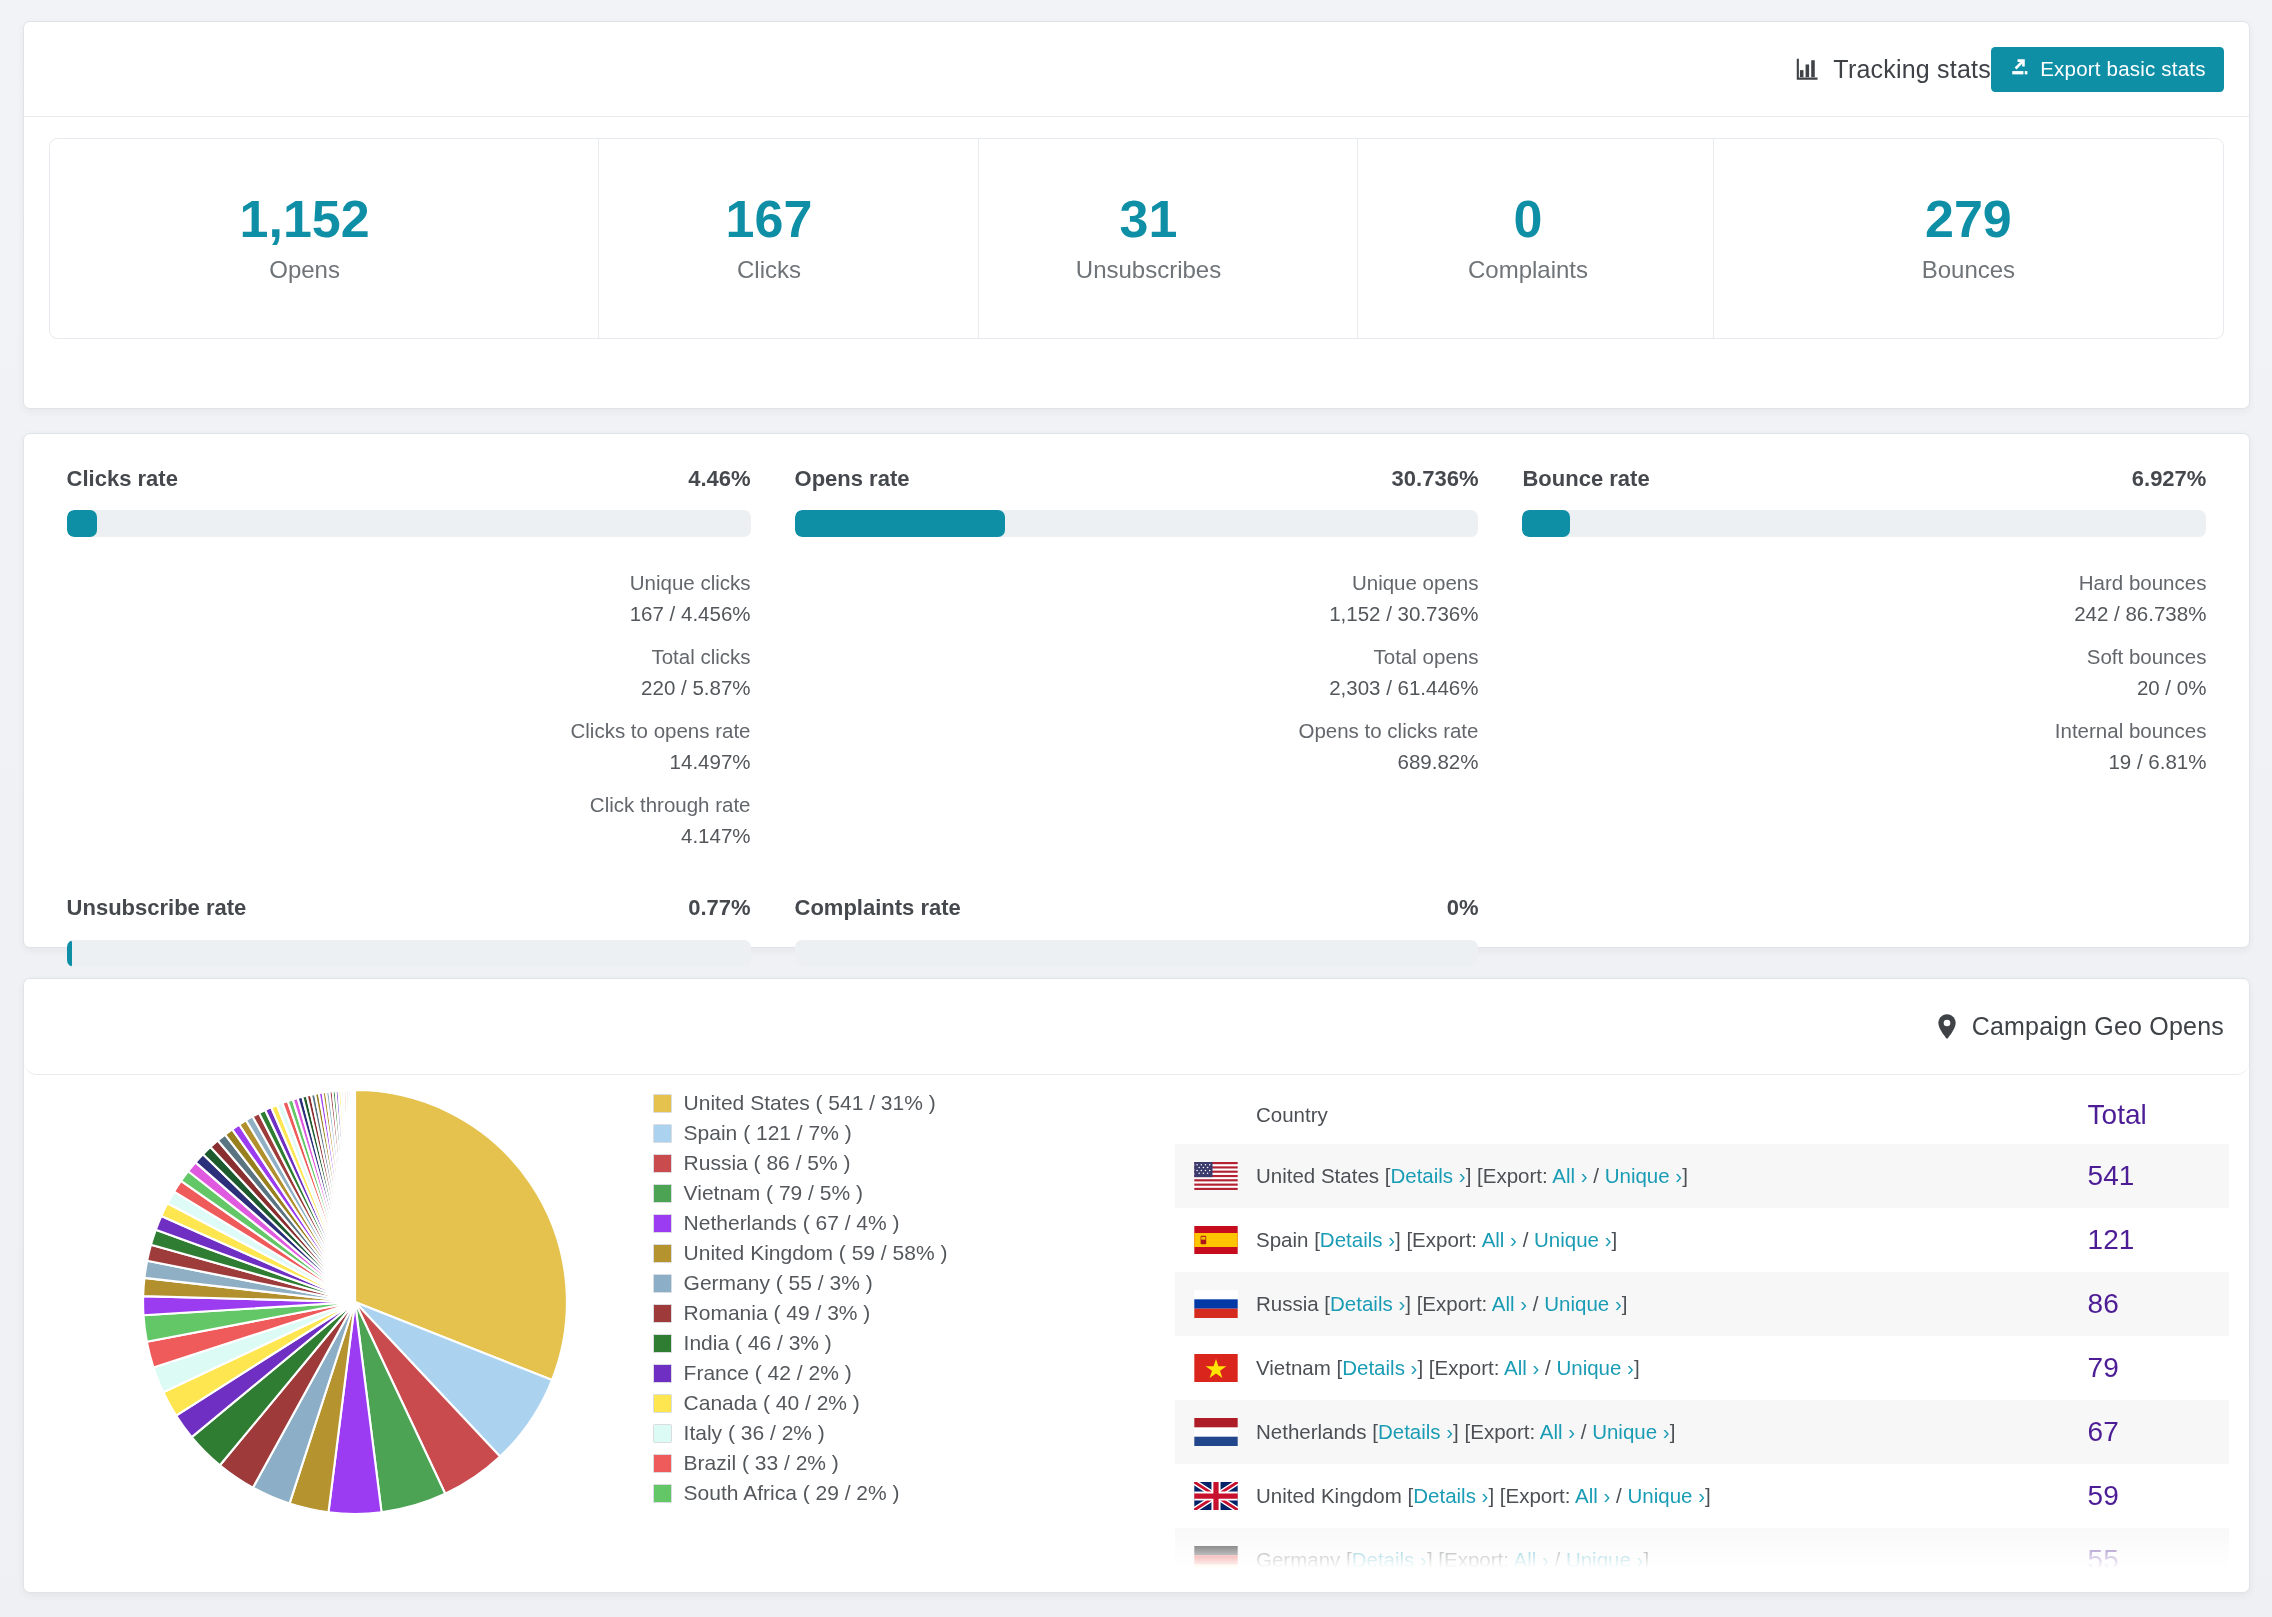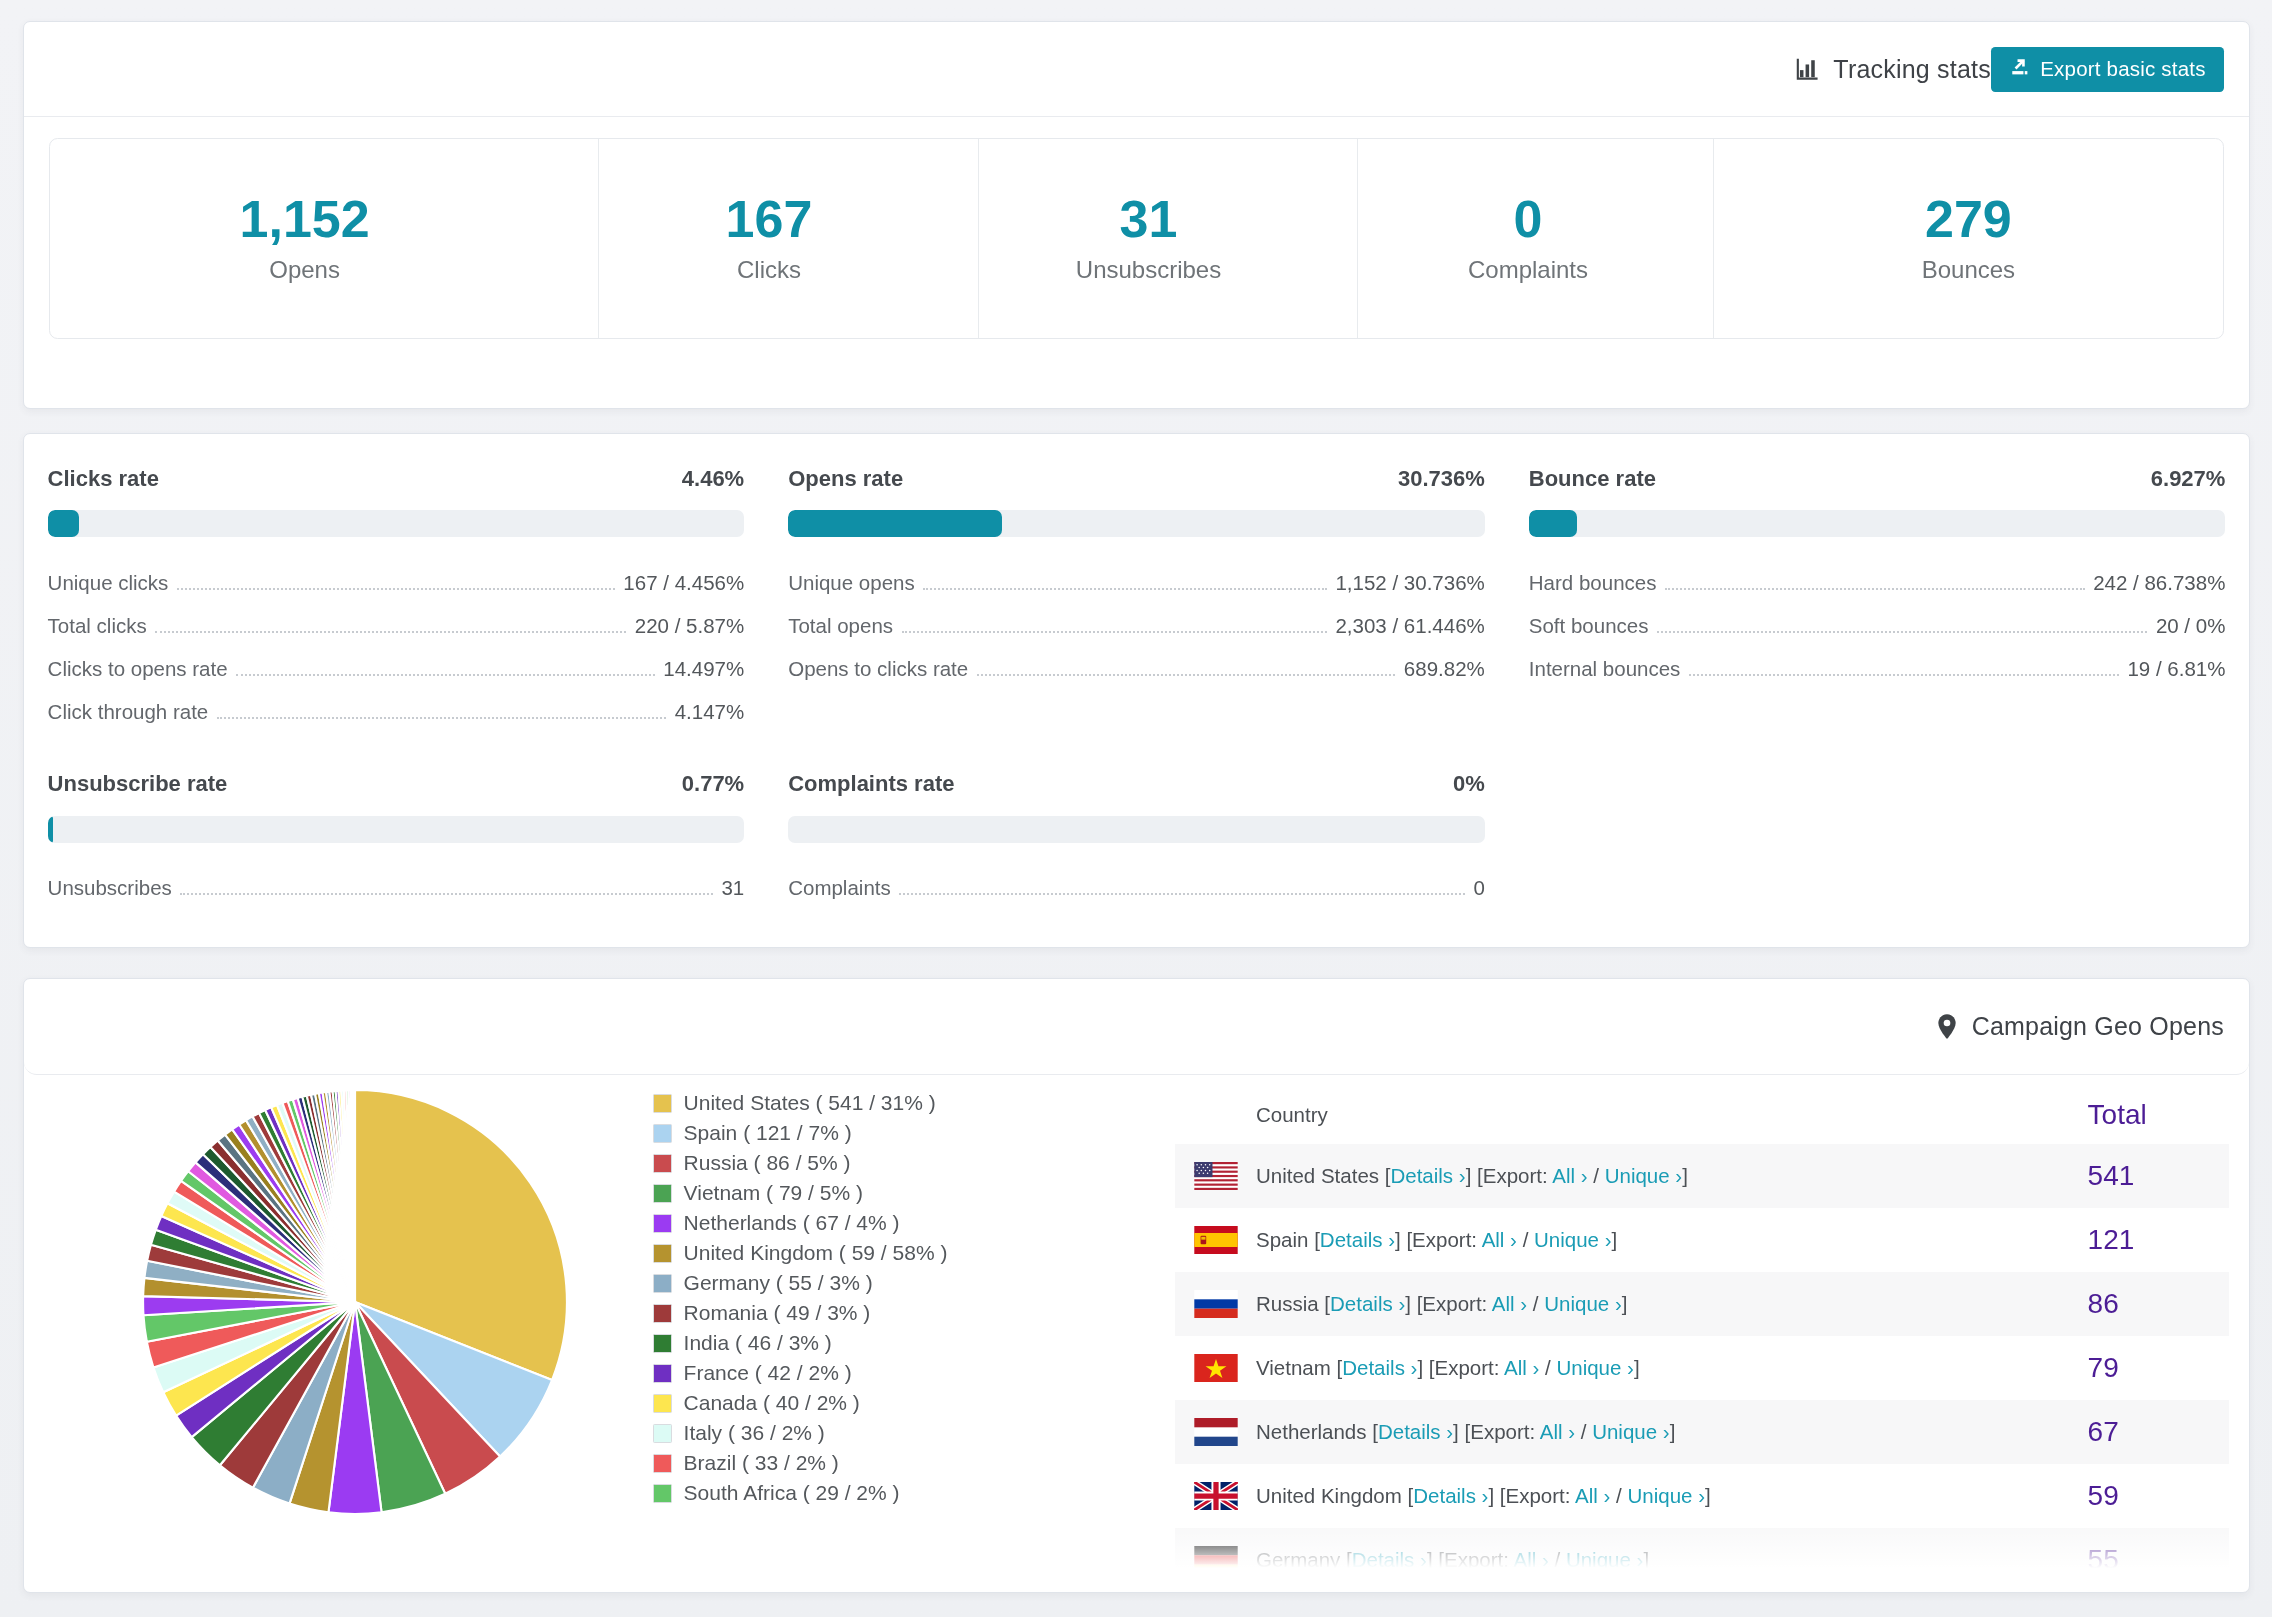--- a/index.html
+++ b/index.html
@@ -38,28 +38,28 @@
   }
   .stat-cell { display:flex; flex-direction:column; align-items:center; justify-content:center; gap:11.3px; }
   .stat-cell + .stat-cell { border-left:1.4px solid #e8ebee; }
   .stat-cell.wide { flex:1.5; } .stat-cell.norm { flex:1;margin-left:24px; }
   .stat-value { font-size:52px; font-weight:700; color:var(--accent,#0f8fa6); line-height:1; }
   .stat-label { font-size:24px; color:#6f7478; }
 
   
   .rates-grid {
     display:grid; grid-template-columns:repeat(3,1fr);
-    column-gap:44px; row-gap:37px; padding:32px 24px 21px;
+    column-gap:44px; row-gap:37px; padding:32px 43px 21px;
   }
   .rate-title-row { display:flex; justify-content:space-between; align-items:baseline; margin-bottom:18.4px; }
   .rate-title, .rate-value { font-size:22px; font-weight:700; color:#45494e; }
   .progress-track { height:27px; background:#edf0f3; border-radius:7px; overflow:hidden; }
   .progress-fill  { height:100%; background:var(--accent,#0f8fa6); border-radius:7px; }
   .rate-details { margin-top:24px; }
-  .detail-row { display:flex; align-items:flex-end; padding:9.2px 0 10px; }
+  .detail-row { display:flex; align-items:flex-end; padding:9.2px 0 10px;flex-direction:column; }
   .detail-label { font-size:20.5px; color:#63676c; white-space:nowrap; }
   .detail-leader { flex:1; border-bottom:2.1px dotted #c7cbd0; margin:0 8.5px 5px; }
   .detail-value { font-size:20.5px; color:#53575b; white-space:nowrap; }
 
   
   #geo-pie { position:absolute; left:112px; top:104px; width:438px; height:438px; }
   #geo-legend { position:absolute; left:629px; top:109px; }
   .legend-item { display:flex; align-items:center; gap:12px; height:30px; }
   .legend-swatch { width:19px; height:19px; border:1.4px solid #d9dce0; border-radius:1.4px; }
   .legend-label { font-size:21px; color:#54585c; }

